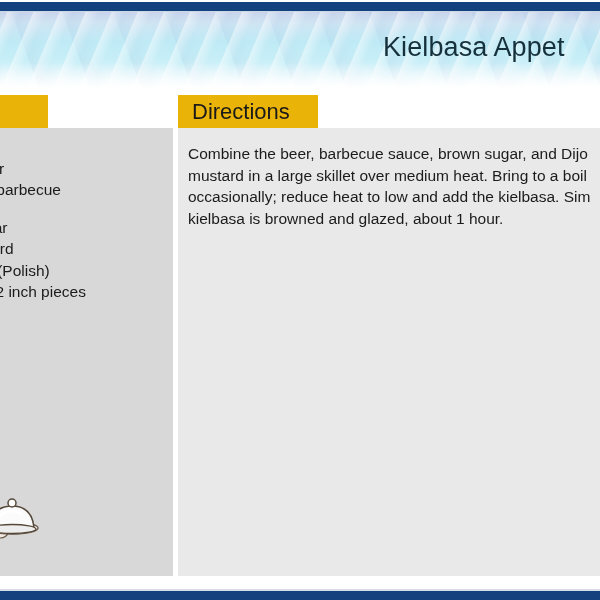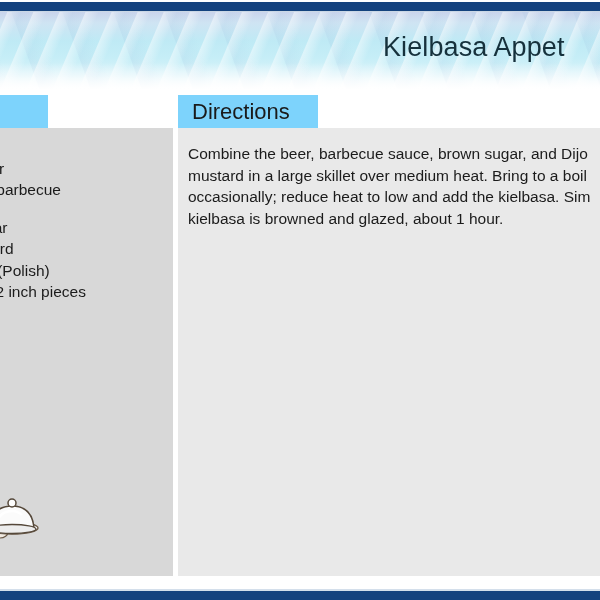--- a/index.html
+++ b/index.html
@@ -78,21 +78,21 @@
     z-index:1;
     pointer-events:none;
   }
   .photo-wrap svg{display:block;width:100%;height:100%;}
 
   
   .panel{position:absolute;z-index:2;}
 
   .panel-head{
     position:absolute;
-    background:#7dd3fc;
+    background:#eab308;
     height:33px;
     z-index:3;
     text-align:center;
   }
   .panel-head span{
     position:absolute;left:14px;top:2px;
     font-size:22px;line-height:30px;color:#1a1a1a;white-space:nowrap;
   }
 
   

